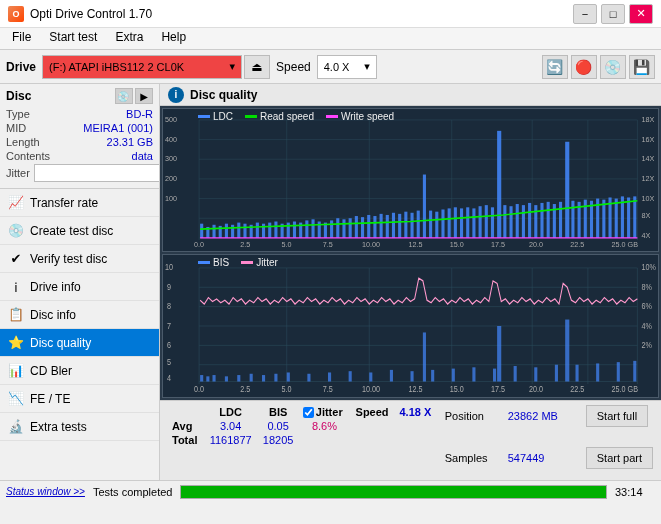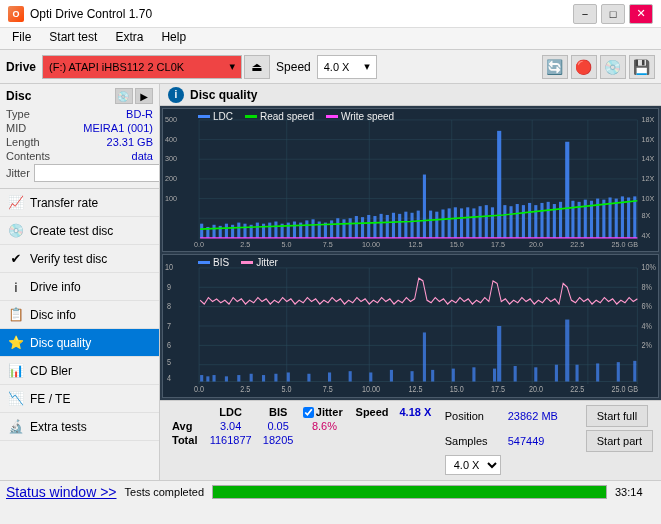--- a/index.html
+++ b/index.html
@@ -336,21 +336,21 @@
       font-weight: bold;
       text-align: left;
     }
     .stats-table td.jitter-val {
       color: #cc0066;
     }
 
     .stats-right {
       display: flex;
       flex-direction: column;
-      gap: 3px;
+      gap: 20px;
       min-width: 180px;
     }
     .stats-right-row {
       display: flex;
       align-items: center;
       gap: 8px;
       font-size: 11px;
     }
     .stats-right-label {
       color: #000;
@@ -402,24 +402,25 @@
     .progress-bar-inner {
       height: 100%;
       background: #00b000;
     }
     .status-time {
       font-size: 11px;
       color: #000;
       min-width: 40px;
     }
     .status-window-btn {
-      font-size: 14px;
+      font-size: 10px;
       color: #0000cc;
       cursor: pointer;
       text-decoration: underline;
+      font-style: italic;
     }
   </style>
 </head>
 <body>
 
 <div class="title-bar">
   <div class="title-bar-left">
     <div class="title-icon">O</div>
     <span class="title-text">Opti Drive Control 1.70</span>
   </div>

